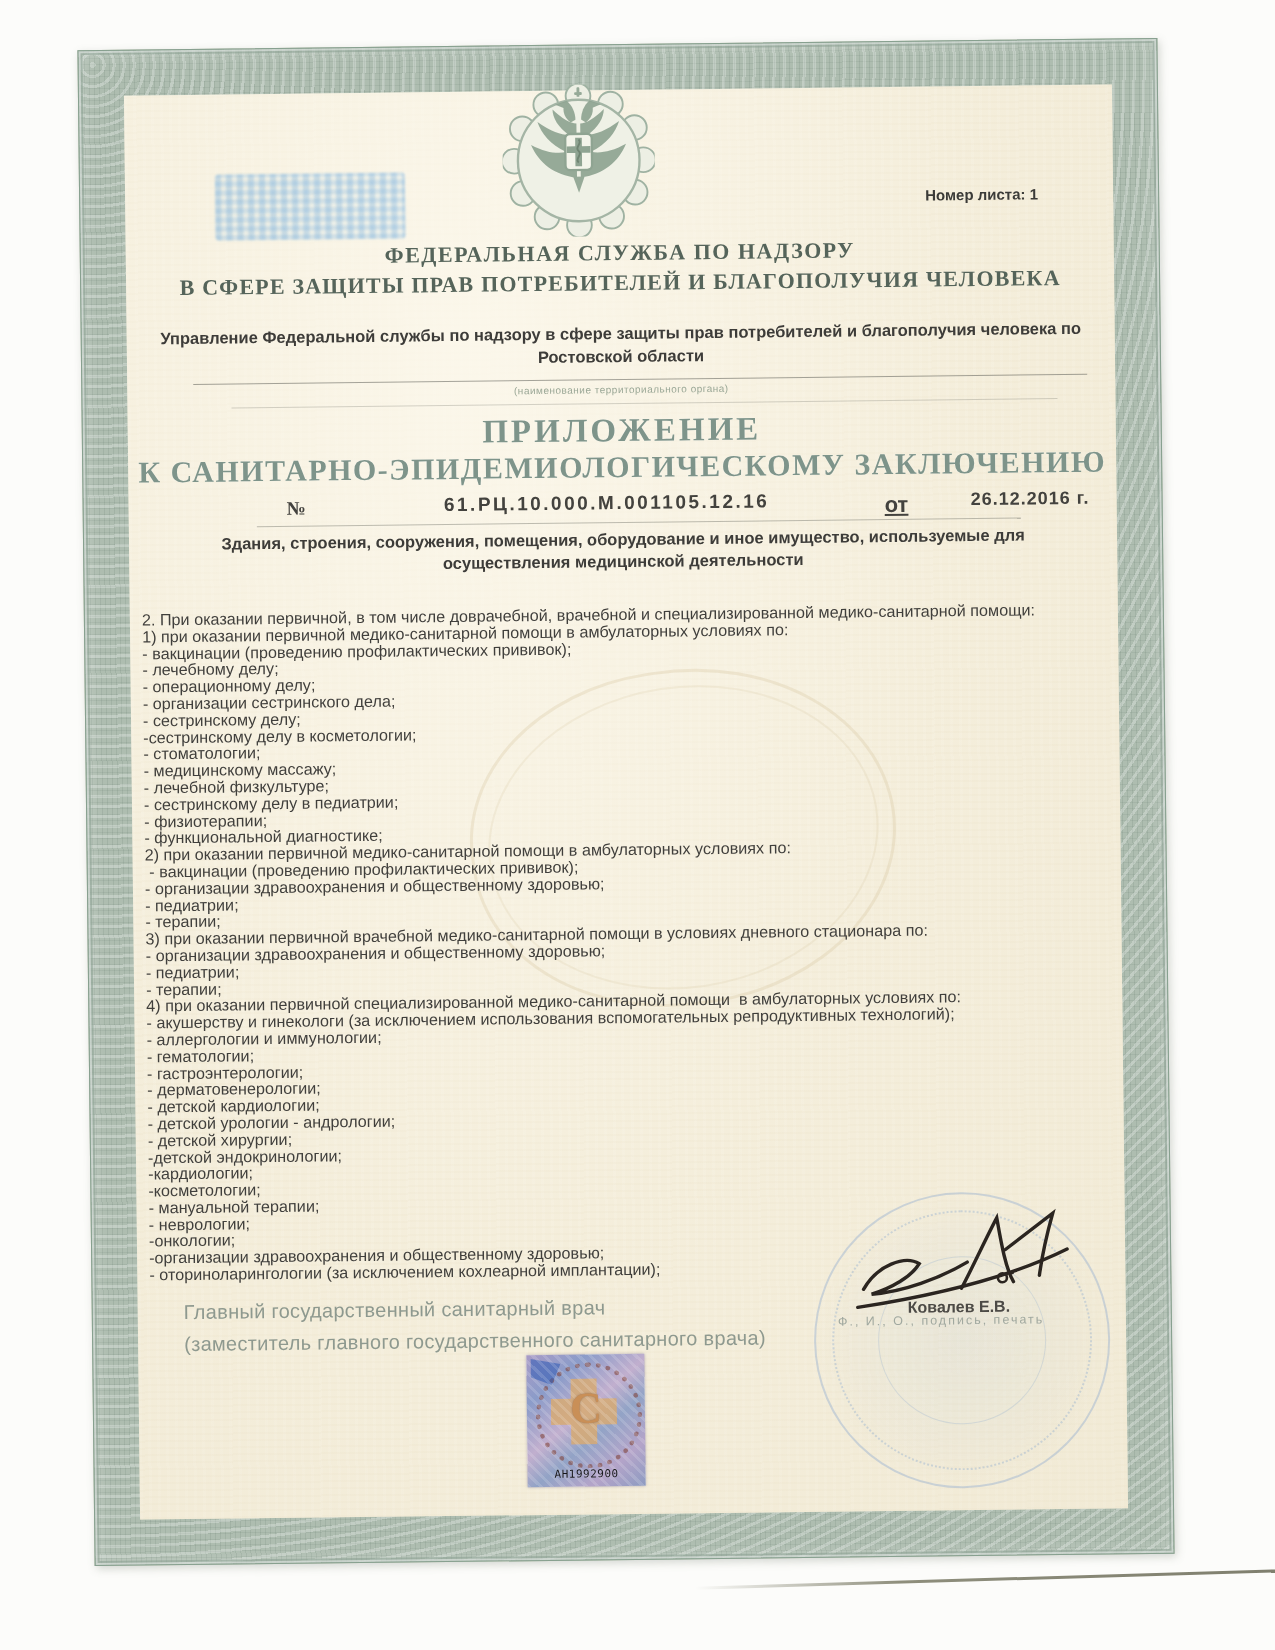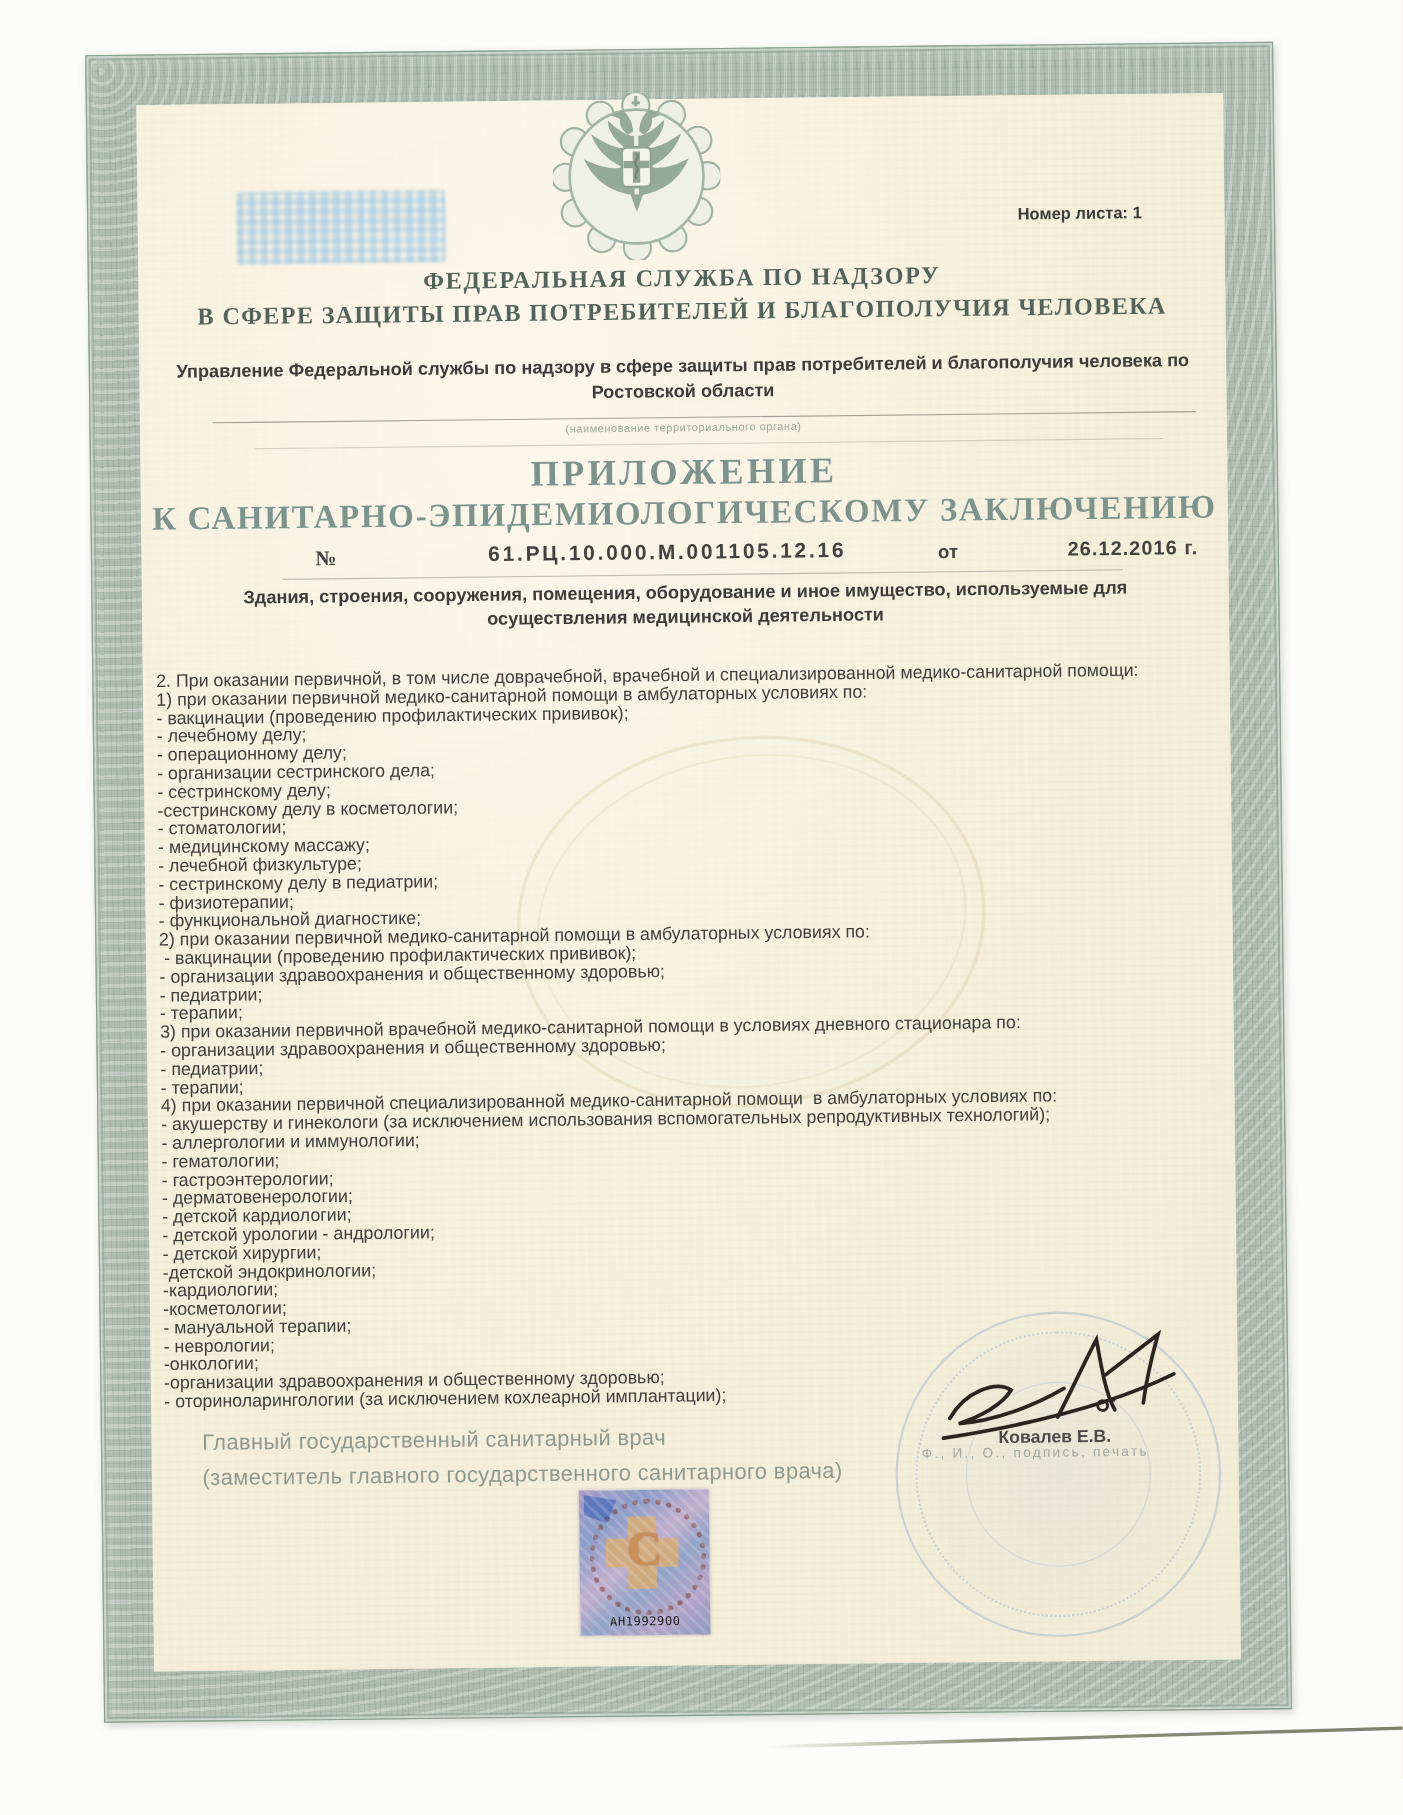--- a/index.html
+++ b/index.html
@@ -73,21 +73,21 @@
   .rule{position:absolute;height:1px;background:#77776e;opacity:.65;}
   .rule1{top:289px;left:66px;width:894px;}
   .rule2{top:313px;left:104px;width:826px;opacity:.3;}
   .caption-small{position:absolute;top:294px;left:0;right:0;text-align:center;
     font-size:10px;color:#9aa796;letter-spacing:.5px;}
   .title1{top:322px;font-size:33px;letter-spacing:3px;color:#7e948a;text-shadow:0 0 1px rgba(255,255,255,.8);}
   .title2{top:360px;font-size:30px;letter-spacing:1.5px;color:#7e948a;text-shadow:0 0 1px rgba(255,255,255,.8);}
   .numrow{position:absolute;top:402px;left:0;right:0;height:26px;font-weight:bold;color:#43423e;}
   .num-sign{position:absolute;left:158px;top:2px;font-size:19px;font-family:"Liberation Serif",serif;}
   .num-val{position:absolute;left:238px;width:480px;text-align:center;font-size:19px;letter-spacing:2.5px;}
-  .num-ot{position:absolute;left:724px;top:3px;font-size:17px;}
+  .num-ot{position:absolute;left:756px;top:3px;font-size:22px;text-decoration:underline;}
   .num-date{position:absolute;left:842px;top:1px;font-size:18px;letter-spacing:1px;}
   .num-underline{position:absolute;top:432px;left:128px;width:764px;height:1px;background:#8b8b80;opacity:.55;}
   .subject{position:absolute;left:0;right:0;text-align:center;font-weight:bold;font-size:16.5px;color:#3d3c39;}
   .subj1{top:440px;}
   .subj2{top:462px;}
 
   .body-block{position:absolute;left:12px;top:516px;width:1000px;
     font-size:16.2px;line-height:16.8px;color:#403f3c;white-space:pre;}
   .body-line{height:16.8px;overflow:visible;}
 

